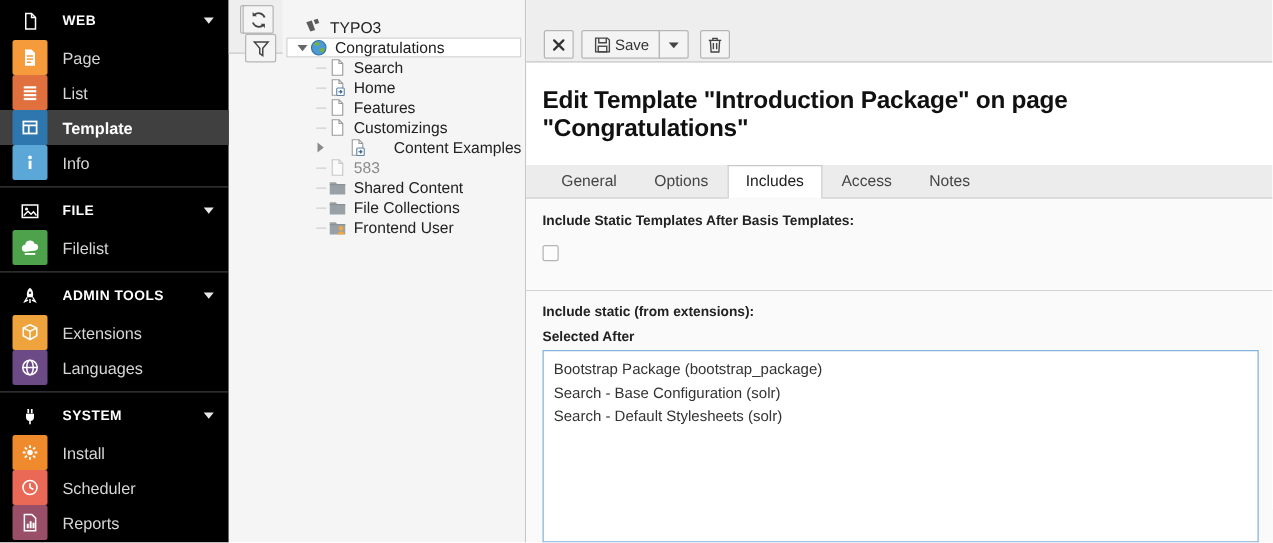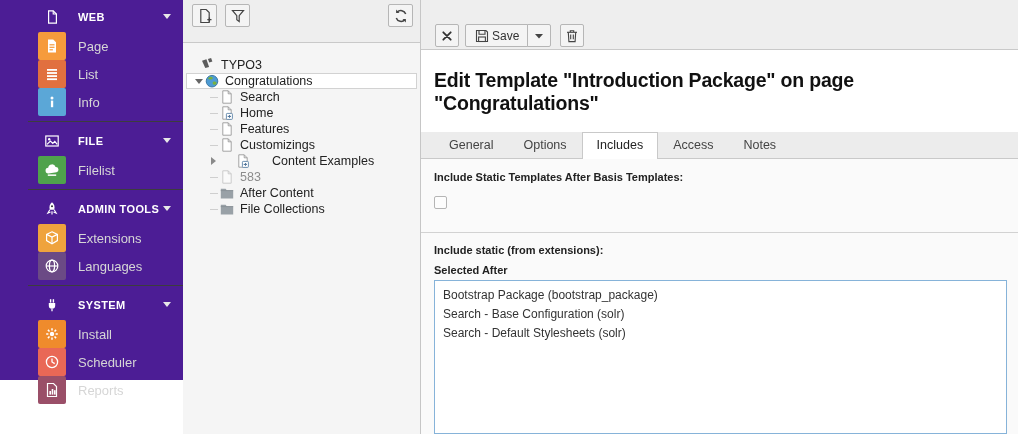--- a/index.html
+++ b/index.html
@@ -4,37 +4,37 @@
 <style>
   html,body{margin:0;padding:0;}
   body{
     width:1018px;height:434px;overflow:hidden;position:relative;
     font-family:"Liberation Sans","DejaVu Sans",sans-serif;
     background:#fff;-webkit-font-smoothing:antialiased;
   }
   #app{position:absolute;inset:0;display:flex;}
 
   
-  #sidebar{width:183px;flex:0 0 183px;background:#4c1d95;height:380px;box-sizing:border-box;padding-top:2px;padding-left:28px;}
+  #sidebar{width:183px;flex:0 0 183px;background:#000000;height:434px;box-sizing:border-box;padding-top:2px;}
   .sb-section{padding-bottom:2px;}
   .sb-section + .sb-section{border-top:1px solid #3d3d3d;margin-top:3px;padding-top:4px;}
   .sb-row{display:flex;align-items:center;height:28px;padding-left:10px;cursor:pointer;position:relative;}
   .sb-header{height:30px;}
   .sb-header .sb-label{font-size:11px;font-weight:bold;color:#fff;letter-spacing:.4px;text-transform:uppercase;}
   .sb-headicon{width:28px;height:28px;display:flex;align-items:center;justify-content:center;flex:0 0 28px;}
   .sb-caret{position:absolute;right:12px;top:50%;margin-top:-3px;width:0;height:0;
     border-left:4px solid transparent;border-right:4px solid transparent;border-top:5px solid #e8e8e8;}
   .mod-icon{width:28px;height:28px;border-radius:2px;display:flex;align-items:center;justify-content:center;flex:0 0 28px;}
   .sb-item .sb-label{font-size:13px;color:#d6d6d6;margin-left:12px;}
   .sb-header .sb-label{margin-left:12px;}
   .sb-item.active{background:#404040;}
   .sb-item.active .sb-label{color:#fff;font-weight:bold;}
 
   
-  #treecol{width:238px;flex:0 0 238px;background:#f5f5f5;border-right:1px solid #c6c6c6;box-sizing:border-box;display:flex;flex-direction:column;}
+  #treecol{width:238px;flex:0 0 238px;background:#f5f5f5;border-right:1px solid #c6c6c6;box-sizing:border-box;display:flex;flex-direction:row;}
   .tree-docheader{height:43px;flex:0 0 43px;background:#eee;border-bottom:1px solid #c9c9c9;box-sizing:border-box;position:relative;padding:4px 0 0 9px;}
   .tbtn{display:inline-flex;align-items:center;justify-content:center;width:25px;height:23px;
     background:#f4f4f4;border:1px solid #b6b6b6;border-radius:2px;box-sizing:border-box;vertical-align:top;cursor:pointer;}
   .tbtn + .tbtn{margin-left:4px;}
   .tbtn.right{position:absolute;right:7px;top:4px;}
   #tree{flex:1;padding-top:14px;overflow:hidden;}
   .tree-row{display:flex;align-items:center;height:16px;margin:0 3px;box-sizing:border-box;cursor:pointer;white-space:nowrap;}
   .tree-row .tw{width:11px;flex:0 0 11px;display:flex;align-items:center;justify-content:center;position:relative;height:16px;}
   .tree-row .dash{width:8px;height:1px;background:#cfcfcf;}
   .tree-row .ticon{width:16px;height:16px;flex:0 0 16px;display:flex;align-items:center;justify-content:center;}
@@ -99,20 +99,31 @@
           <span class="mod-icon" style="background:#e1703f">
             <svg width="16" height="16" viewBox="0 0 16 16" style="display:block">
               <rect x="3" y="3" width="10" height="1.8" fill="#fff"></rect>
               <rect x="3" y="6.1" width="10" height="1.8" fill="#fff"></rect>
               <rect x="3" y="9.2" width="10" height="1.8" fill="#fff"></rect>
               <rect x="3" y="12.3" width="10" height="1.8" fill="#fff"></rect>
             </svg>
           </span>
           <span class="sb-label">List</span>
         </div>
+        <div class="sb-row sb-item active">
+          <span class="mod-icon" style="background:#2e76ae">
+            <svg width="16" height="16" viewBox="0 0 16 16" style="display:block">
+              <g fill="none" stroke="#fff" stroke-width="1.4">
+                <rect x="2.7" y="3.2" width="10.6" height="9.6"></rect>
+                <path d="M2.7 6.3h10.6M7 6.3v6.5"></path>
+              </g>
+            </svg>
+          </span>
+          <span class="sb-label">Template</span>
+        </div>
         <div class="sb-row sb-item">
           <span class="mod-icon" style="background:#5ba7d7">
             <svg width="16" height="16" viewBox="0 0 16 16" style="display:block">
               <rect x="6.9" y="6.6" width="2.3" height="6.6" fill="#fff"></rect>
               <circle cx="8" cy="3.9" r="1.5" fill="#fff"></circle>
             </svg>
           </span>
           <span class="sb-label">Info</span>
         </div>
       </div>
@@ -356,33 +367,47 @@
         <div class="tree-row" style="padding-left: 22px;">
           <span class="tw">
             <span class="dash"></span>
           </span>
           <span class="ticon">
             <svg width="16" height="16" viewBox="0 0 16 16" style="display:block">
               <path d="M1.8 3.8h4.8l1.4 1.7h6.2v8H1.8z" fill="#99a1a7"></path>
               <path d="M1.8 5.6h12.4" stroke="#8a9298" stroke-width="1"></path>
             </svg>
           </span>
-          <span class="tlabel">After Content</span>
+          <span class="tlabel">Shared Content</span>
         </div>
         <div class="tree-row" style="padding-left: 22px;">
           <span class="tw">
             <span class="dash"></span>
           </span>
           <span class="ticon">
             <svg width="16" height="16" viewBox="0 0 16 16" style="display:block">
               <path d="M1.8 3.8h4.8l1.4 1.7h6.2v8H1.8z" fill="#99a1a7"></path>
               <path d="M1.8 5.6h12.4" stroke="#8a9298" stroke-width="1"></path>
             </svg>
           </span>
           <span class="tlabel">File Collections</span>
+        </div>
+        <div class="tree-row" style="padding-left: 22px;">
+          <span class="tw">
+            <span class="dash"></span>
+          </span>
+          <span class="ticon">
+            <svg width="16" height="16" viewBox="0 0 16 16" style="display:block">
+              <path d="M1.8 3.8h4.8l1.4 1.7h6.2v8H1.8z" fill="#99a1a7"></path>
+              <path d="M1.8 5.6h12.4" stroke="#8a9298" stroke-width="1"></path>
+              <circle cx="10.8" cy="8.6" r="1.8" fill="#f2a93b"></circle>
+              <path d="M7.9 13.4a3 3 0 0 1 5.8 0z" fill="#f2a93b"></path>
+            </svg>
+          </span>
+          <span class="tlabel">Frontend User</span>
         </div>
       </div>
   </section>
 
   <section id="content">
     <div class="content-docheader">
       <span class="cbtn">
           <span id="ic-close">
             <svg width="16" height="16" viewBox="0 0 16 16" style="display:block">
               <path d="M4.3 4.3l7.4 7.4M11.7 4.3l-7.4 7.4" stroke="#333" stroke-width="1.8" stroke-linecap="round"></path>

